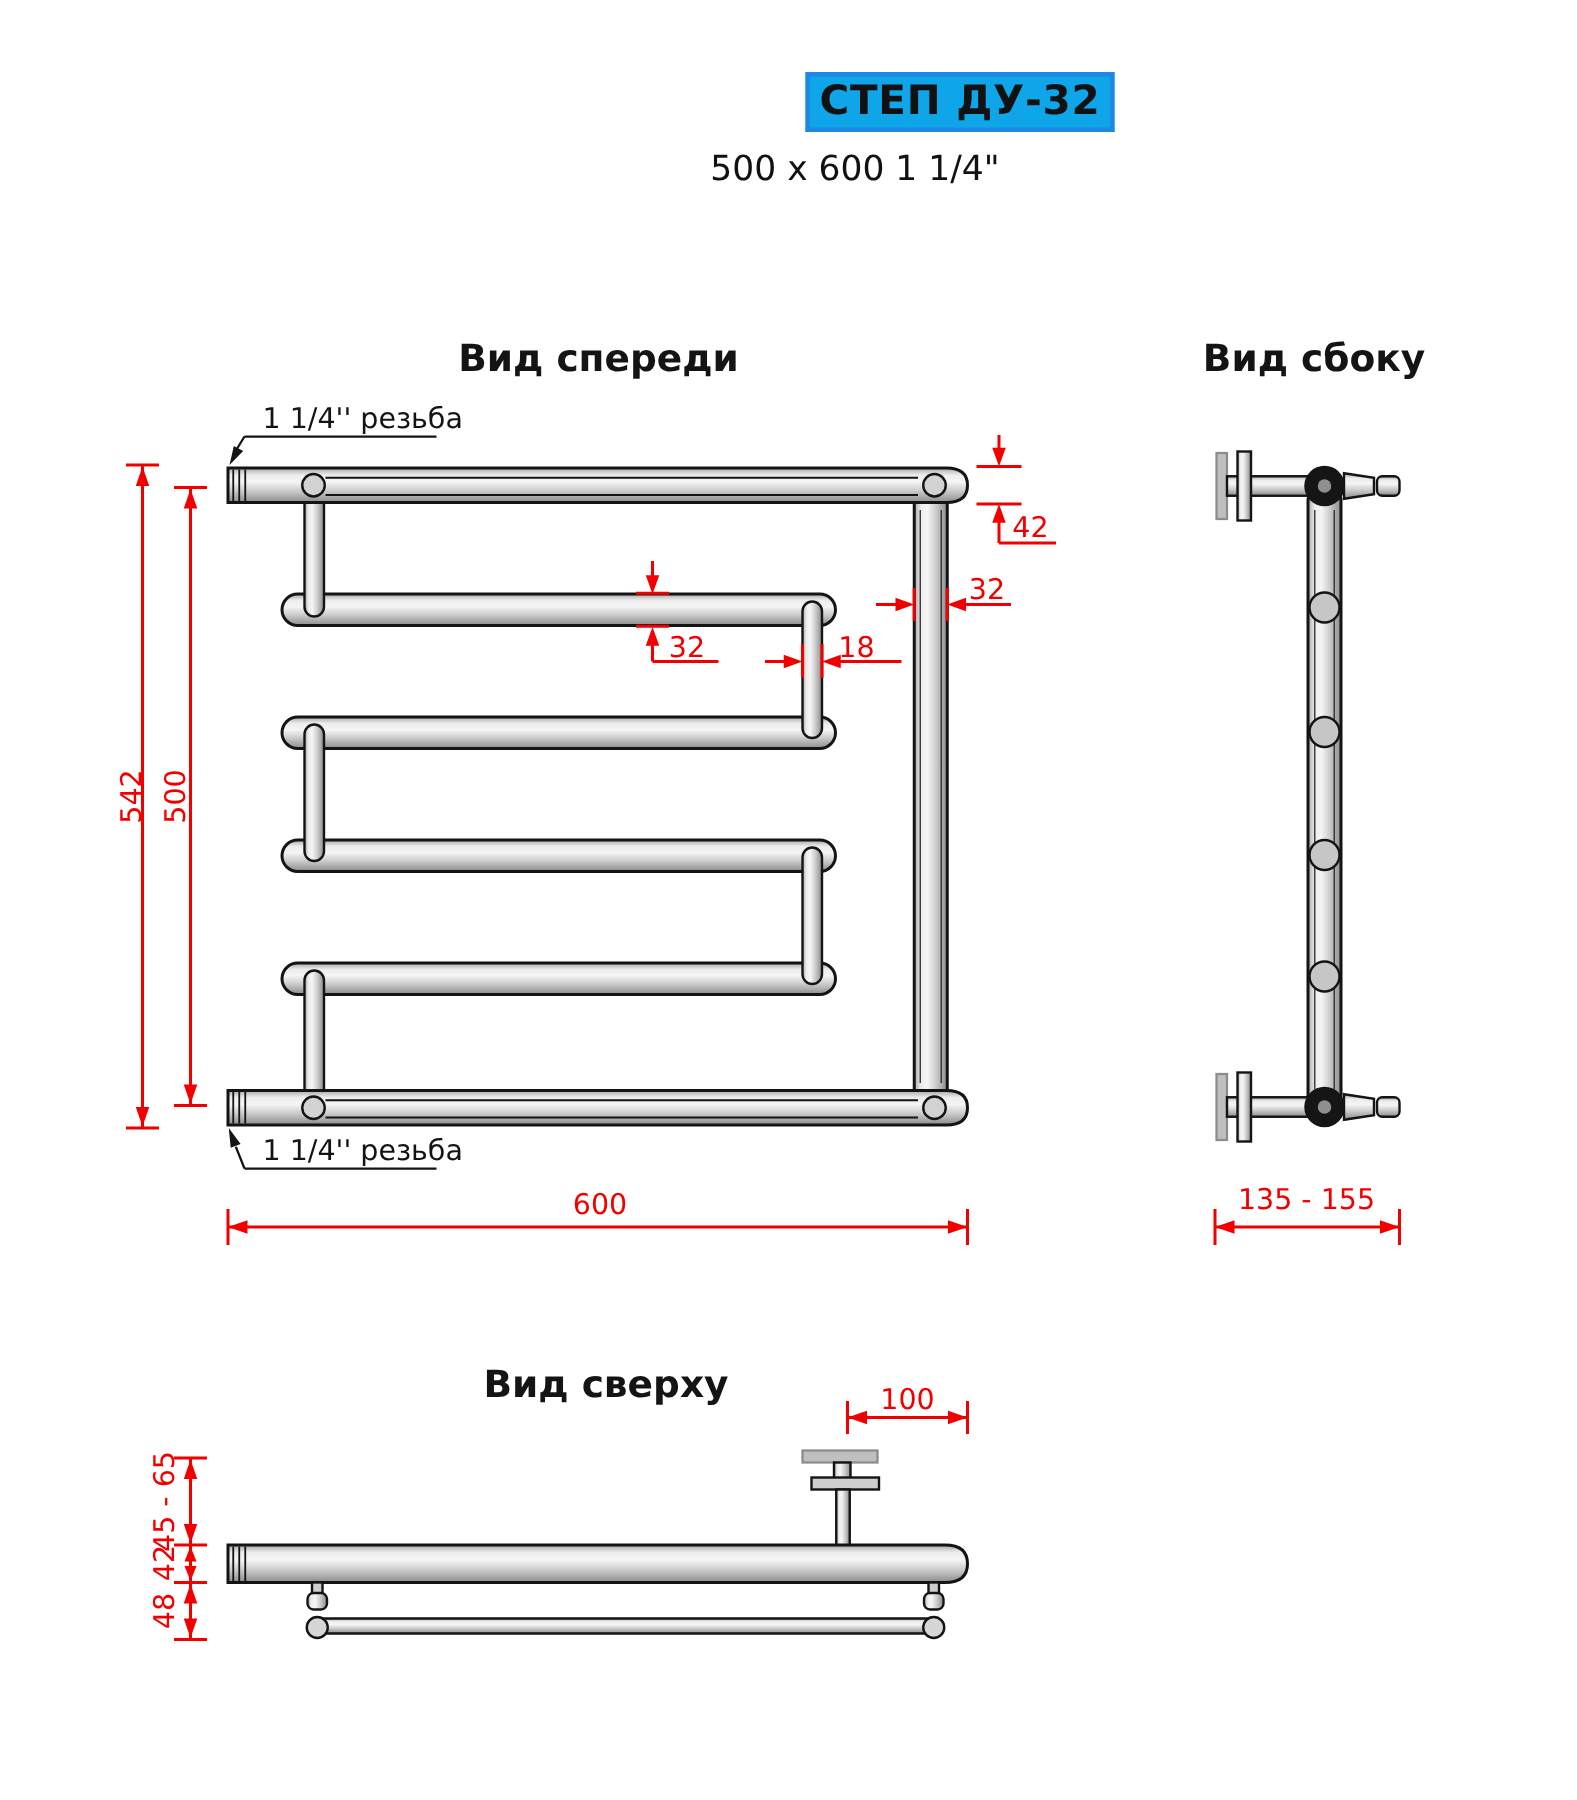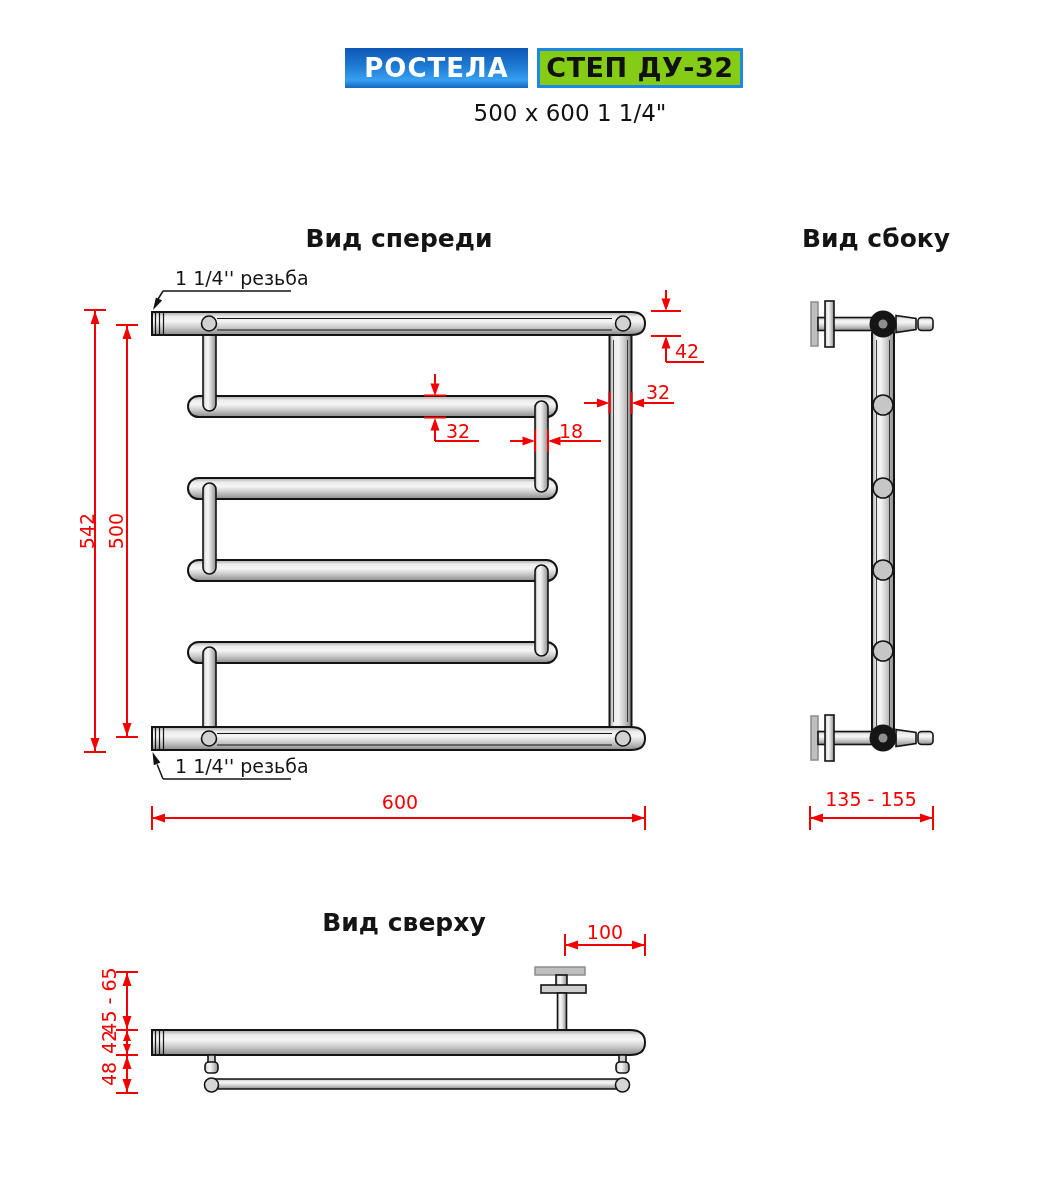--- a/index.html
+++ b/index.html
@@ -3,21 +3,21 @@
 <meta charset="utf-8">
 <style>
   html,body{margin:0;padding:0;background:#fff;}
   .page{position:relative;width:1051px;height:1200px;background:#fff;overflow:hidden;
         font-family:"DejaVu Sans","Liberation Sans",sans-serif;}
   .hdr-brand{position:absolute;left:345px;top:48px;width:183px;height:40px;
     background:linear-gradient(180deg,#0d57b5 0%,#1e7ad2 45%,#38a0f0 80%,#1565c0 100%);
     color:#fff;font-size:26px;font-weight:bold;text-align:center;line-height:40px;
     letter-spacing:1px;}
   .hdr-model{position:absolute;left:537px;top:48px;width:206px;height:40px;box-sizing:border-box;
-    background:#84cc16;border:3px solid var(--model_border,#1e88e5);color:#111;
+    background:#0ea5e9;border:3px solid var(--model_border,#1e88e5);color:#111;
     font-size:27px;font-weight:600;text-align:center;line-height:34px;letter-spacing:0.5px;}
   .hdr-size{position:absolute;left:370px;top:100px;width:400px;text-align:center;
     color:#111;font-size:23px;}
   svg{position:absolute;left:0;top:0;}
   .pp{stroke:#141414;stroke-width:2;}
   .pp1{stroke:#141414;stroke-width:1.6;}
   .inl{stroke:#141414;stroke-width:1.2;fill:none;}
   .thin{stroke:#2e2e2e;stroke-width:0.9;fill:none;}
   .rs{stroke:var(--dim_red,#f20000);stroke-width:2;fill:none;}
   .rf{fill:var(--dim_red,#f20000);stroke:none;}
@@ -26,21 +26,20 @@
   .dim{fill:var(--dim_red,#f20000);font-size:19px;font-family:"DejaVu Sans",sans-serif;}
   .lbl{fill:#141414;font-size:19px;font-family:"DejaVu Sans",sans-serif;}
   .ttl{fill:#141414;font-size:25px;font-weight:bold;font-family:"DejaVu Sans",sans-serif;}
   .gray{fill:#bfbfbf;stroke:#8c8c8c;stroke-width:1.5;}
 </style>
 </head>
 <body>
 
 <div class="page">
 
-  <div class="hdr-brand">РОСТЕЛА</div>
   <div class="hdr-model">СТЕП ДУ-32</div>
   <div class="hdr-size">500 x 600 1 1/4"</div>
 
   <svg width="1051" height="1200" viewBox="0 0 1051 1200">
     <defs>
       <linearGradient id="gh" x1="0" y1="0" x2="0" y2="1">
         <stop offset="0" stop-color="#a6a6a6"></stop>
           <stop offset="0.2" stop-color="#ececec"></stop>
         <stop offset="0.4" stop-color="#f5f5f5"></stop>
           <stop offset="0.65" stop-color="#cecece"></stop>

